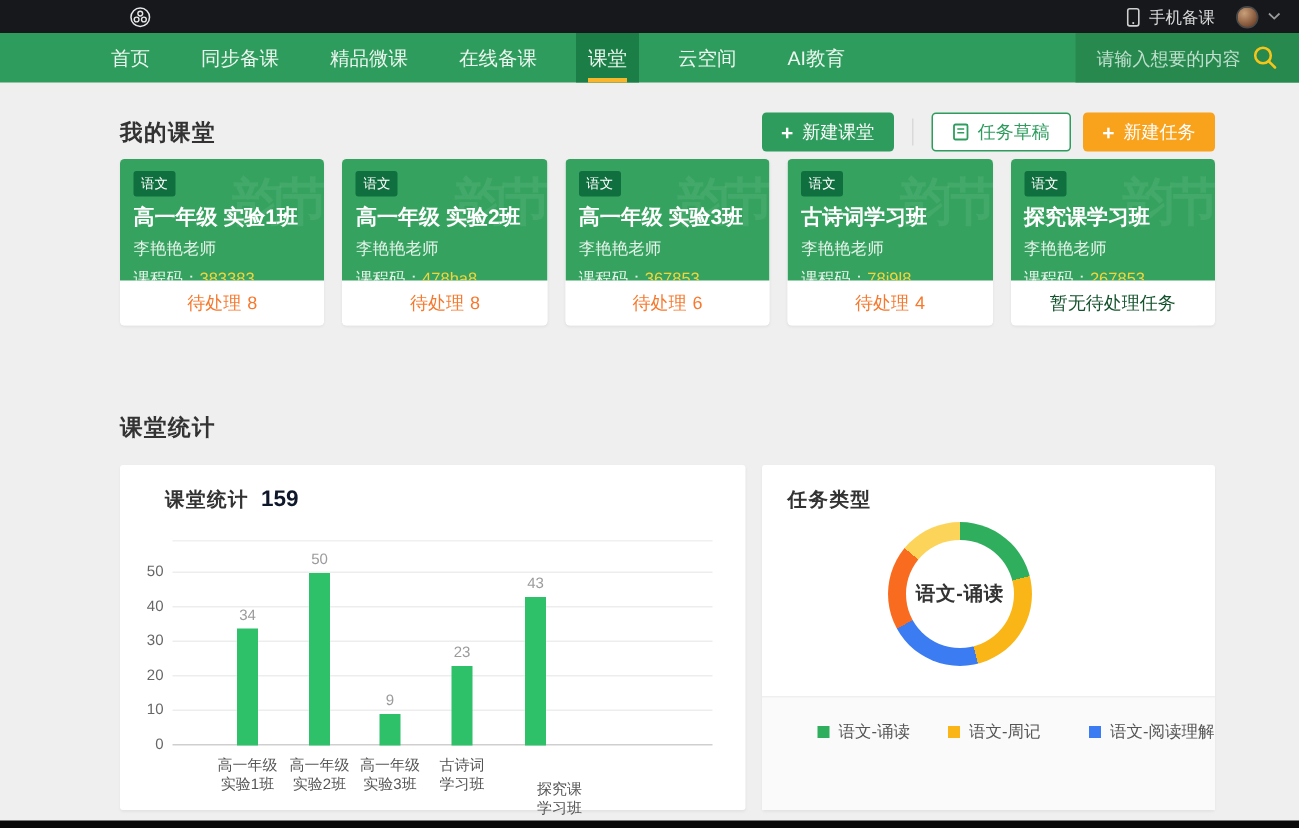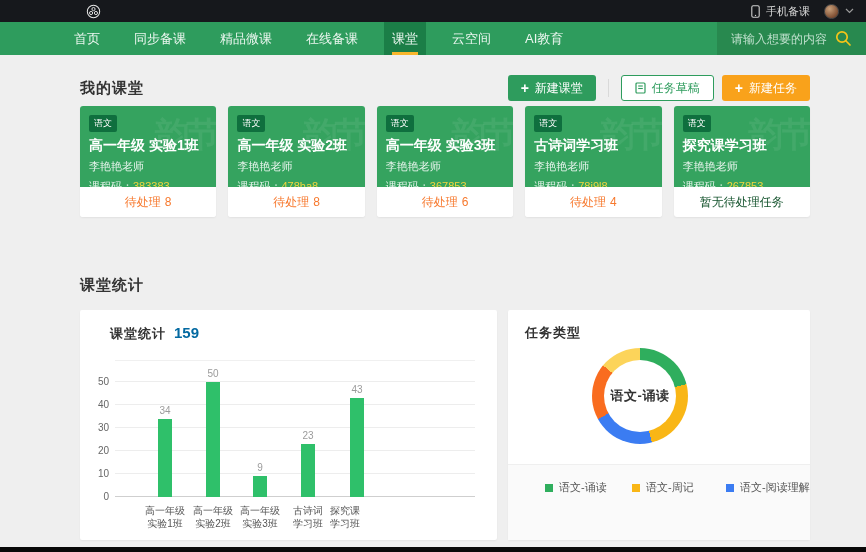--- a/index.html
+++ b/index.html
@@ -49,21 +49,21 @@
   .card-foot { height:30px; display:flex; align-items:center; justify-content:center; font-size:12px; color:#f7792e; gap:4px; background:#fff; }
   .card-foot.none { color:#14532d;border-radius:13px; }
   
   .stats-title { margin-top:55px; }
   .stats-row { display:flex; gap:11px; margin-top:12px; }
   .chart-card { background:#fff; border-radius:2px; position:relative; height:230px; box-shadow:0 1px 2px rgba(0,0,0,0.05); }
   .bar-card { width:417px; }
   .pie-card { width:302px; }
   .card-title { position:absolute; left:30px; top:14px; font-size:13px; font-weight:bold; color:#333; display:flex; gap:8px; align-items:baseline; letter-spacing:1px; }
   .pie-card .card-title { left:17px; }
-  .total-num { color:#0369a1; font-size:15px; font-weight:bold; letter-spacing:0; }
+  .total-num { color:#0f172a; font-size:15px; font-weight:bold; letter-spacing:0; }
   .chart-area { position:absolute; left:5px; top:50px; width:400px; height:170px; }
   .plot { position:absolute; left:30px; top:0; width:360px; height:137px; border-top:1px solid #f0f0f0; }
   .gridline { position:absolute; left:0; right:0; height:1px; background:#ededed; }
   .gridline.zero { background:#cfcfcf; }
   .ytick { position:absolute; left:0; width:24px; text-align:right; font-size:10px; color:#666; }
   .bar { position:absolute; bottom:0; width:14px; }
   .bar-value { position:absolute; font-size:10px; color:#9b9b9b; width:40px; text-align:center; }
   .cat-label { position:absolute; top:143px; width:64px; text-align:center; font-size:10px; color:#555; line-height:13px; }
   
   .donut { position:absolute; left:84px; top:38px; width:96px; height:96px; border-radius:50%; }
@@ -230,21 +230,21 @@
               <div>实验3班</div>
             </div>
             <div class="bar" style="left: 186px; height: 52.9px; background: rgb(47, 192, 106);"></div>
             <div class="bar-value" style="left: 173px; bottom: 55.9px;">23</div>
             <div class="cat-label" style="left: 161px;">
               <div>古诗词</div>
               <div>学习班</div>
             </div>
             <div class="bar" style="left: 235px; height: 98.9px; background: rgb(47, 192, 106);"></div>
             <div class="bar-value" style="left: 222px; bottom: 101.9px;">43</div>
-            <div class="cat-label" style="left: 198px;">
+            <div class="cat-label" style="left: 226px; margin-top: 16px;">
               <div>探究课</div>
               <div>学习班</div>
             </div>
           </div>
           <div class="ytick" style="top: 131px;">0</div>
           <div class="ytick" style="top: 108px;">10</div>
           <div class="ytick" style="top: 85px;">20</div>
           <div class="ytick" style="top: 62px;">30</div>
           <div class="ytick" style="top: 39px;">40</div>
           <div class="ytick" style="top: 16px;">50</div>

